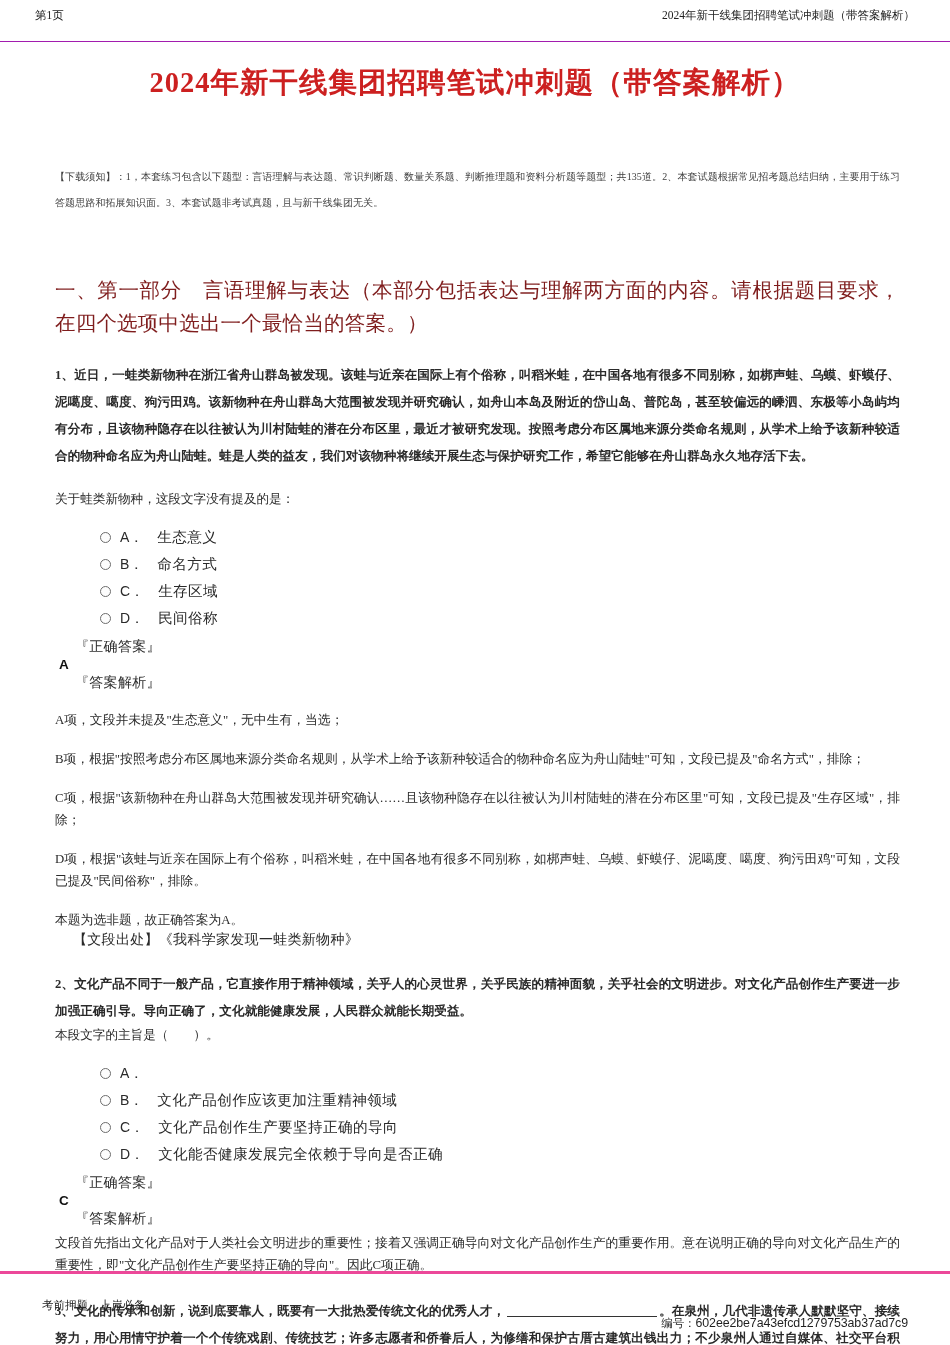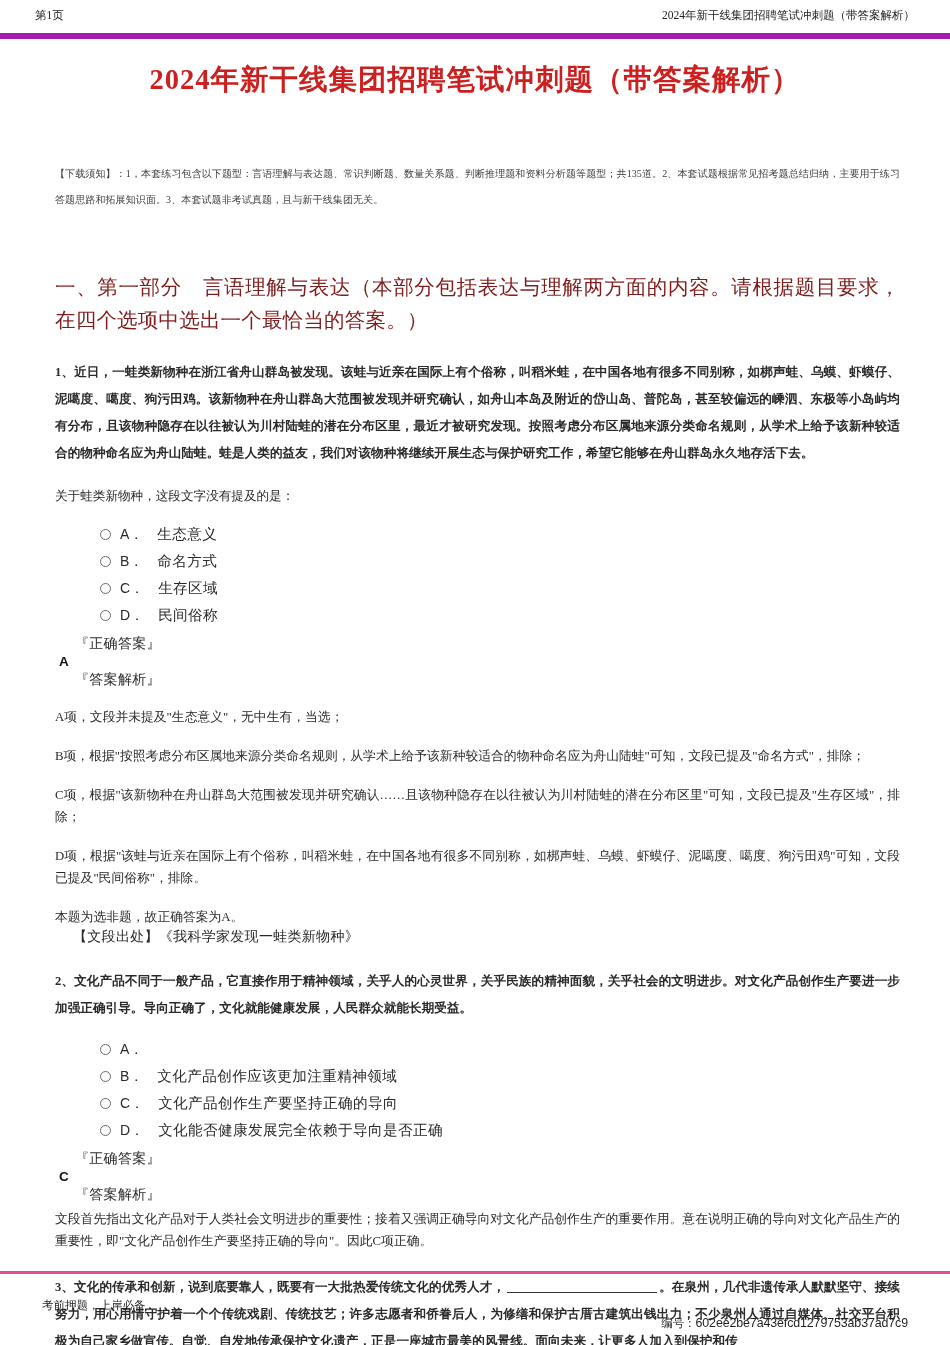--- a/index.html
+++ b/index.html
@@ -20,22 +20,22 @@
     height: 1345px;
     box-sizing: border-box;
     position: relative;
   }
 
   
   .running-header {
     display: flex;
     justify-content: space-between;
     align-items: flex-end;
-    padding: 8px 35px 10px 35px;
-    border-bottom: 6px solid #a21caf;
+    padding: 8px 35px 18px 35px;
+    border-bottom: 1px solid #a21caf;
     font-size: 11.5px;
     color: #222222;
     font-family: "Liberation Serif", "DejaVu Serif", serif;
   }
   .running-header .hdr-left { letter-spacing: 0px; }
   .running-header .hdr-right { letter-spacing: 0px; }
 
   
   .doc-title {
     text-align: center;
@@ -242,20 +242,21 @@
       <div class="explain-p">C项，根据"该新物种在舟山群岛大范围被发现并研究确认……且该物种隐存在以往被认为川村陆蛙的潜在分布区里"可知，文段已提及"生存区域"，排除；</div>
       <div class="explain-p">D项，根据"该蛙与近亲在国际上有个俗称，叫稻米蛙，在中国各地有很多不同别称，如梆声蛙、乌蟆、虾蟆仔、泥噶度、噶度、狗污田鸡"可知，文段已提及"民间俗称"，排除。</div>
       <div class="explain-p">本题为选非题，故正确答案为A。</div>
 
       <div class="source-line"><span>【文段出处】</span><span>《我科学家发现一蛙类新物种》</span></div>
     </div>
 
     <div>
       <div class="q-stem"><span>2、</span><span>文化产品不同于一般产品，它直接作用于精神领域，关乎人的心灵世界，关乎民族的精神面貌，关乎社会的文明进步。对文化产品创作生产要进一步加强正确引导。导向正确了，文化就能健康发展，人民群众就能长期受益。</span></div>
 
+      <div class="q-ask" style="margin-top:0">本段文字的主旨是（　　）。</div>
 
       <div class="options">
         <div class="option-row">
           <span class="radio"></span>
           <span class="opt-letter">A．</span>
         </div>
         <div class="option-row">
           <span class="radio"></span>
           <span class="opt-letter">B．</span>
           <span class="opt-text">文化产品创作应该更加注重精神领域</span>

